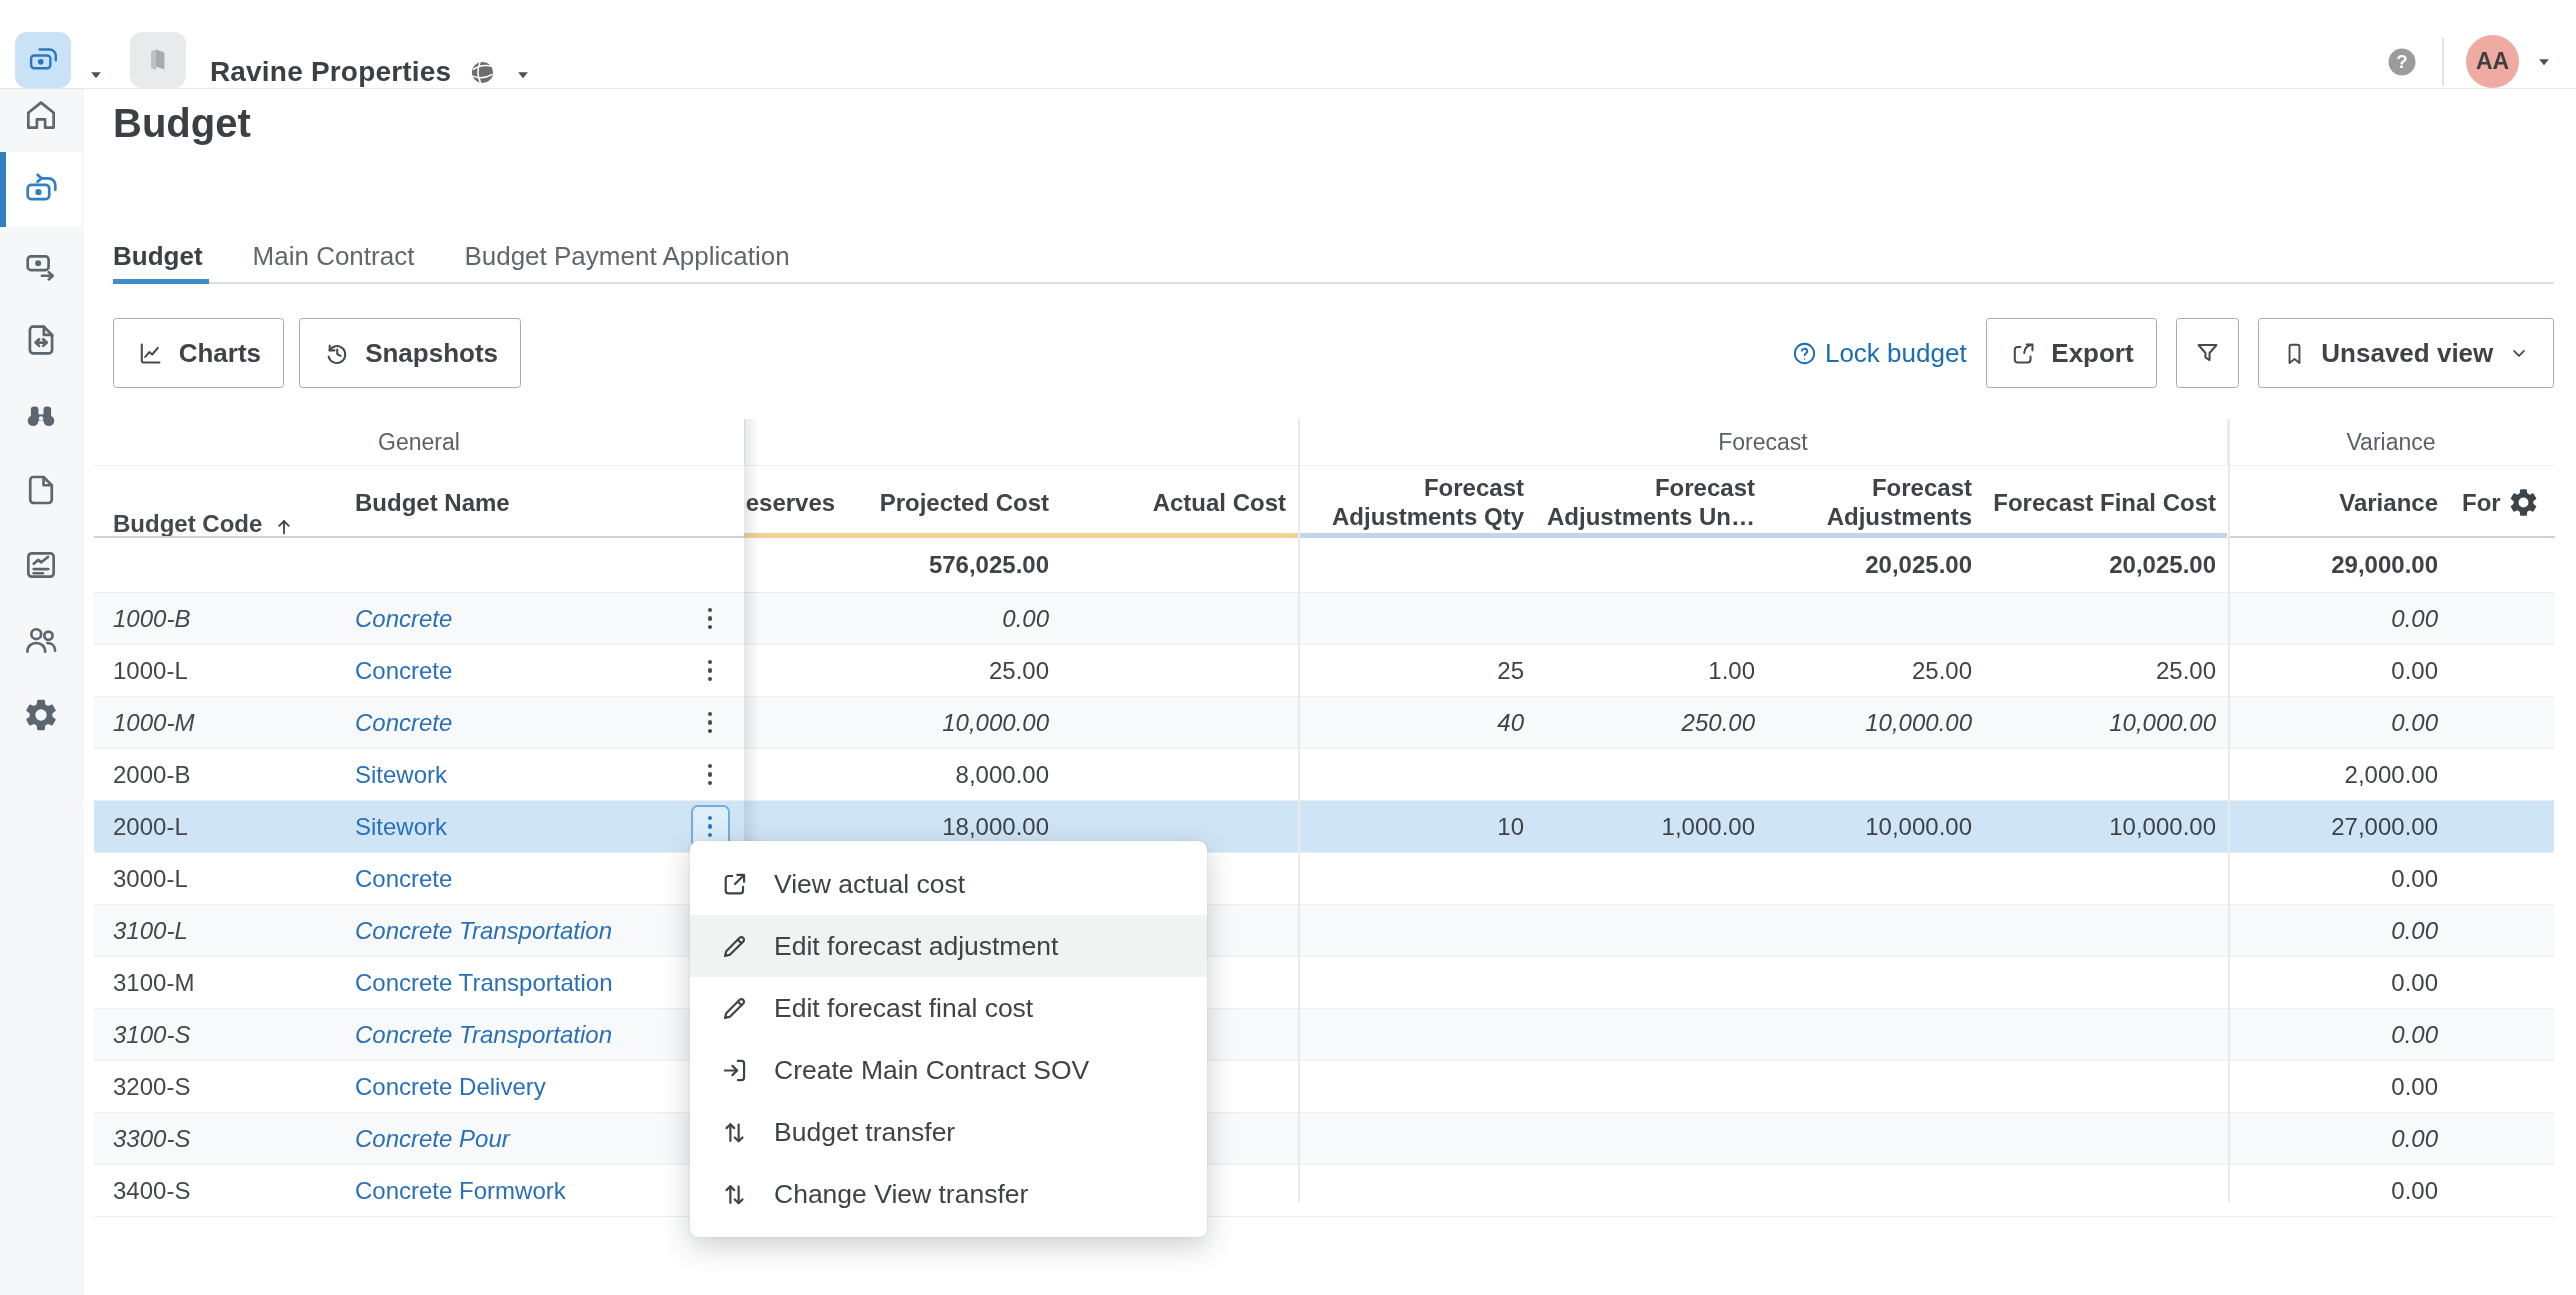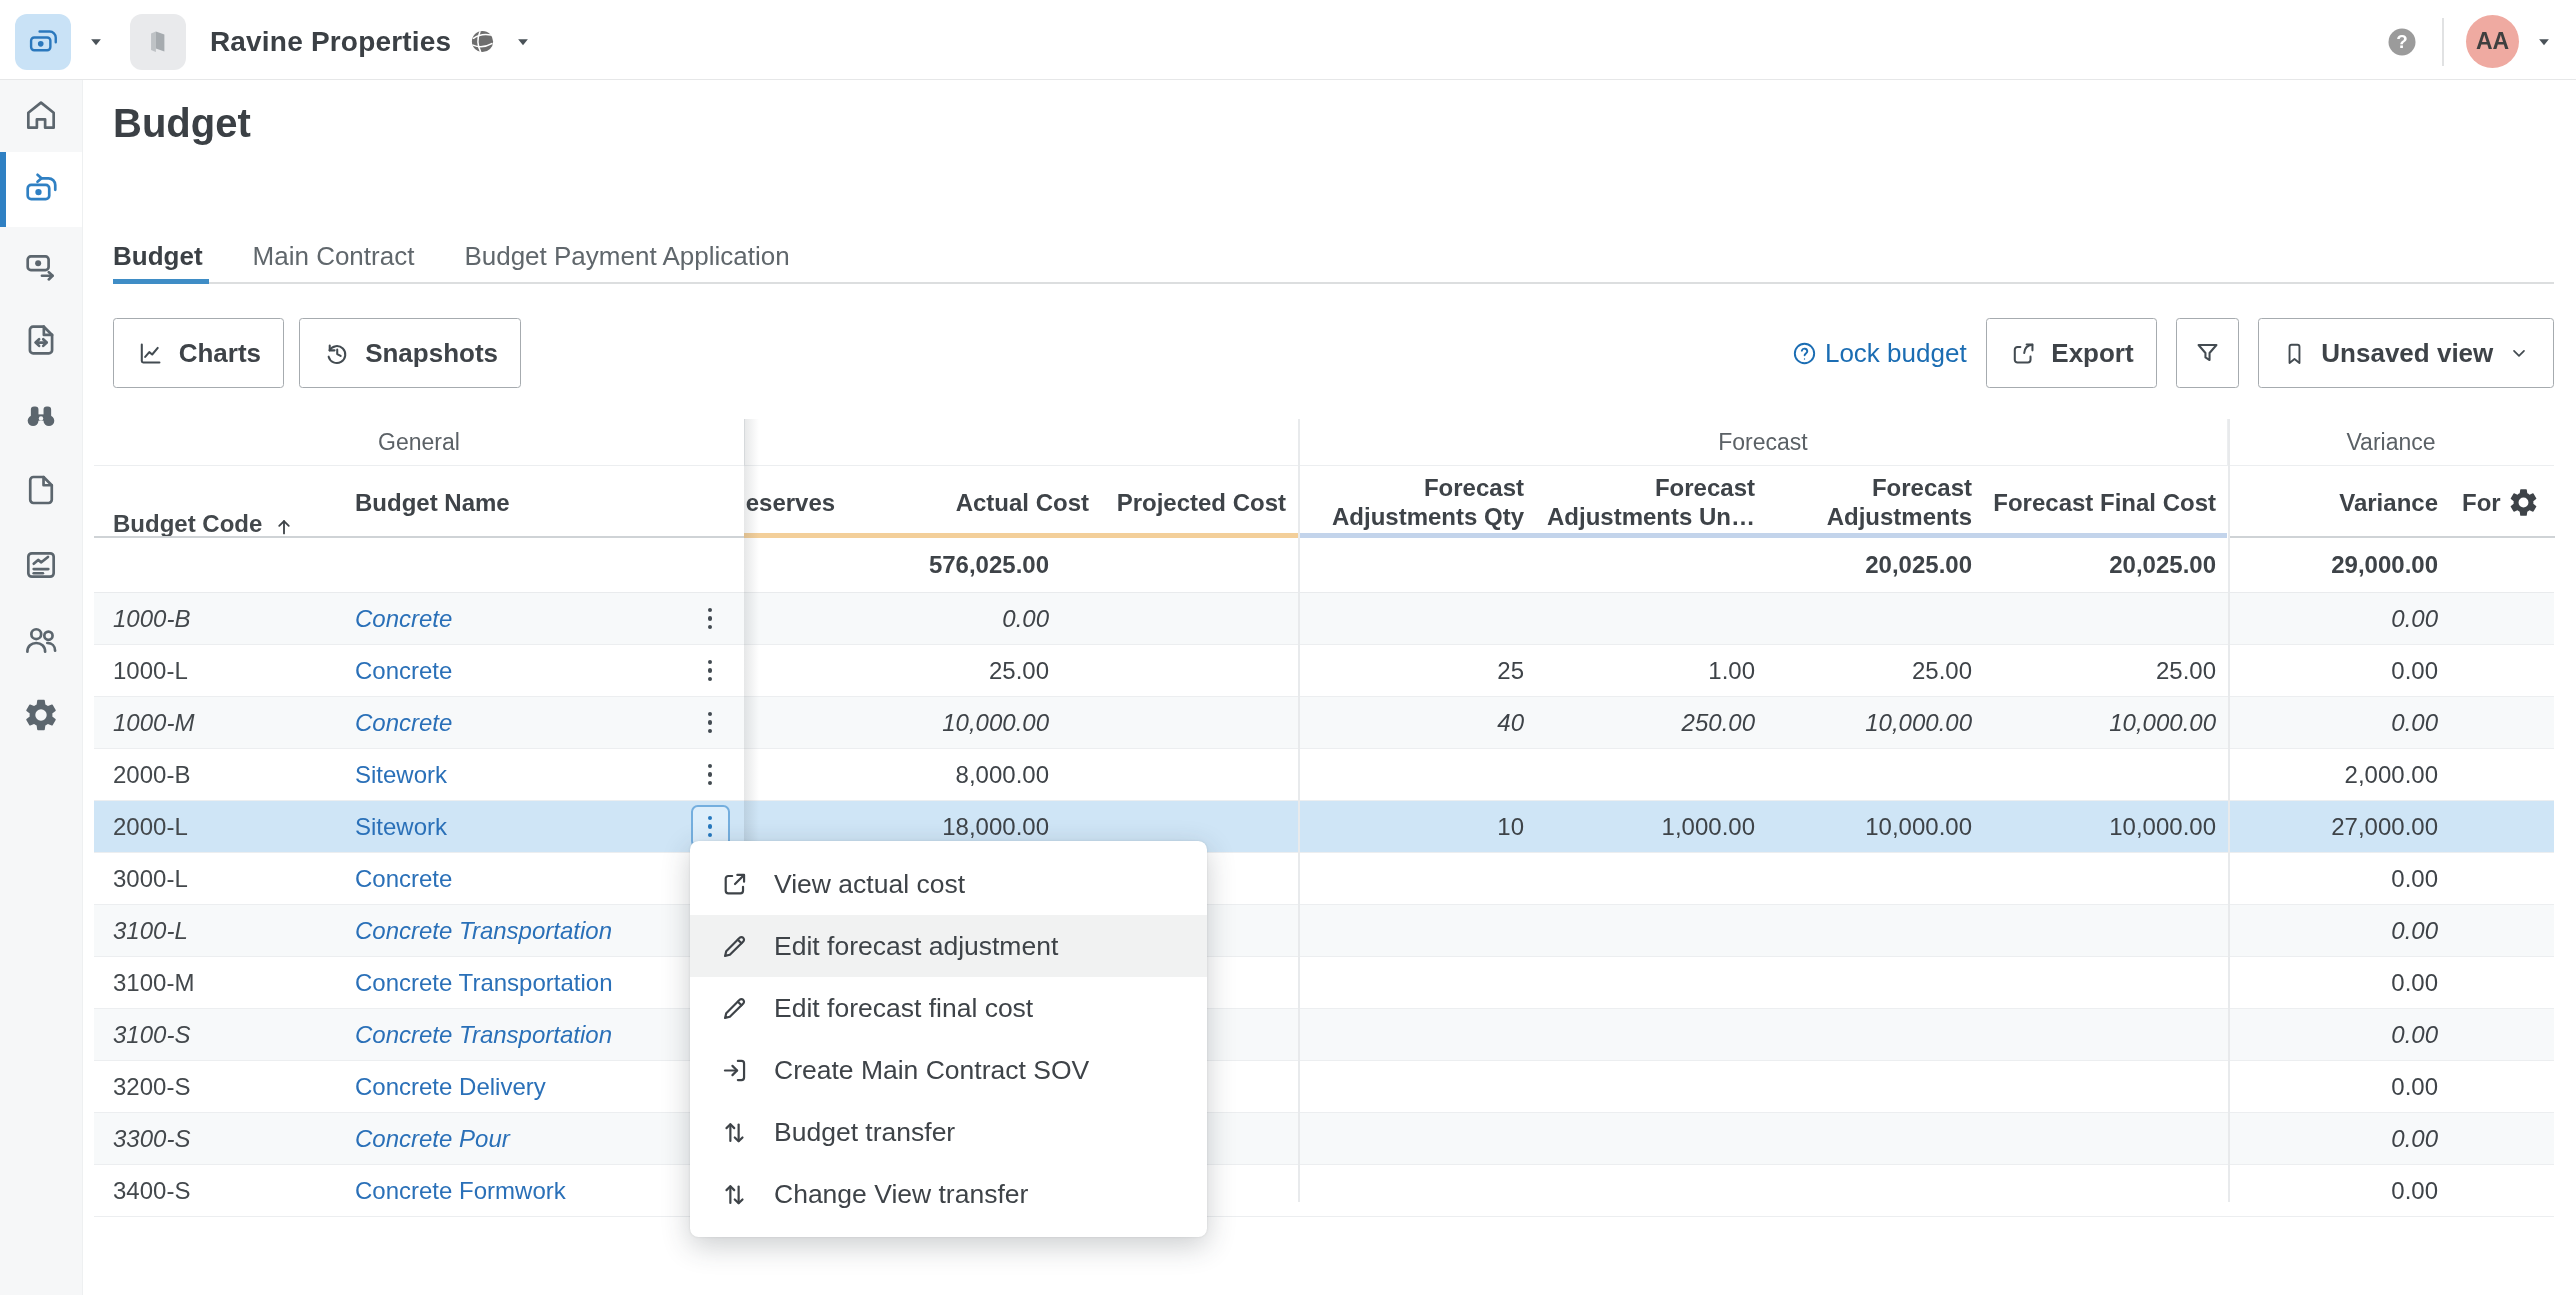--- a/index.html
+++ b/index.html
@@ -1,21 +1,21 @@
 <!DOCTYPE html>
 <html style="--blue: #2f80c3; --link: #2a70b8; --sel: #cfe5f6; --orange: #f3cf9a; --fblue: #c3d4eb; --avatar: #efaaa1;font-size:13.7px"><head>
 <meta charset="utf-8">
 <style>
   html,body{margin:0;padding:0;background:#fff;}
   body{font-family:"Liberation Sans",sans-serif;color:#3e4348;}
   #app{position:relative;width:2576px;height:1296px;overflow:hidden;background:#fff;}
 
   
-  #topbar{position:absolute;left:0;top:4px;right:0;height:75px;background:#fff;
-    border-bottom:1.7px solid #e6e7e8;display:flex;align-items:center;z-index:40;}
+  #topbar{position:absolute;left:0;top:13px;right:0;height:75px;background:#fff;
+    border-bottom:1.7px solid #e6e7e8;display:flex;align-items:flex-end;z-index:40;}
   .tile{width:56px;height:56px;border-radius:12px;display:flex;align-items:center;justify-content:center;}
   .tile.app{background:#c9e2f6;color:#2b78bd;margin-left:15.4px;cursor:pointer;}
   .tile.company{background:#e9eaec;color:#9aa0a5;margin-left:20.5px;}
   .caret{color:#4a5258;margin-left:12px;display:flex;}
   #company-name{font-size:28px;font-weight:bold;color:#3b4045;margin-left:24px;letter-spacing:0.2px;}
   .globe{color:#6e6e6e;margin-left:15.4px;display:flex;}
   #topbar .right{margin-left:auto;display:flex;align-items:center;margin-right:19px;}
   .help{color:#9b9b9b;display:flex;cursor:pointer;}
   .tb-divider{width:1.7px;height:48px;background:#e1e2e3;margin:0 22px;}
   #avatar{width:53px;height:53px;border-radius:50%;background:var(--avatar,#efaaa1);
@@ -301,25 +301,25 @@
             </svg>
           </span>
         </div>
         <div class="c h namec" style="width: 338px;">
           <span>Budget Name</span>
         </div>
         <div class="c h kebabc" style="width: 68px;"></div>
         <div class="c h resc" style="width: 120px;">
           <span>eserves</span>
         </div>
+        <div class="c h num" style="width: 197px;">
+          <span>Projected Cost</span>
+        </div>
         <div class="c h num" style="width: 237px;">
           <span>Actual Cost</span>
-        </div>
-        <div class="c h num" style="width: 197px;">
-          <span>Projected Cost</span>
         </div>
         <div class="c h num" style="width: 238px; align-items: center;">
           <span>Forecast Adjustments Qty</span>
         </div>
         <div class="c h num" style="width: 231px;">
           <span>Forecast Adjustments Un…</span>
         </div>
         <div class="c h num" style="width: 217px;">
           <span>Forecast Adjustments</span>
         </div>

